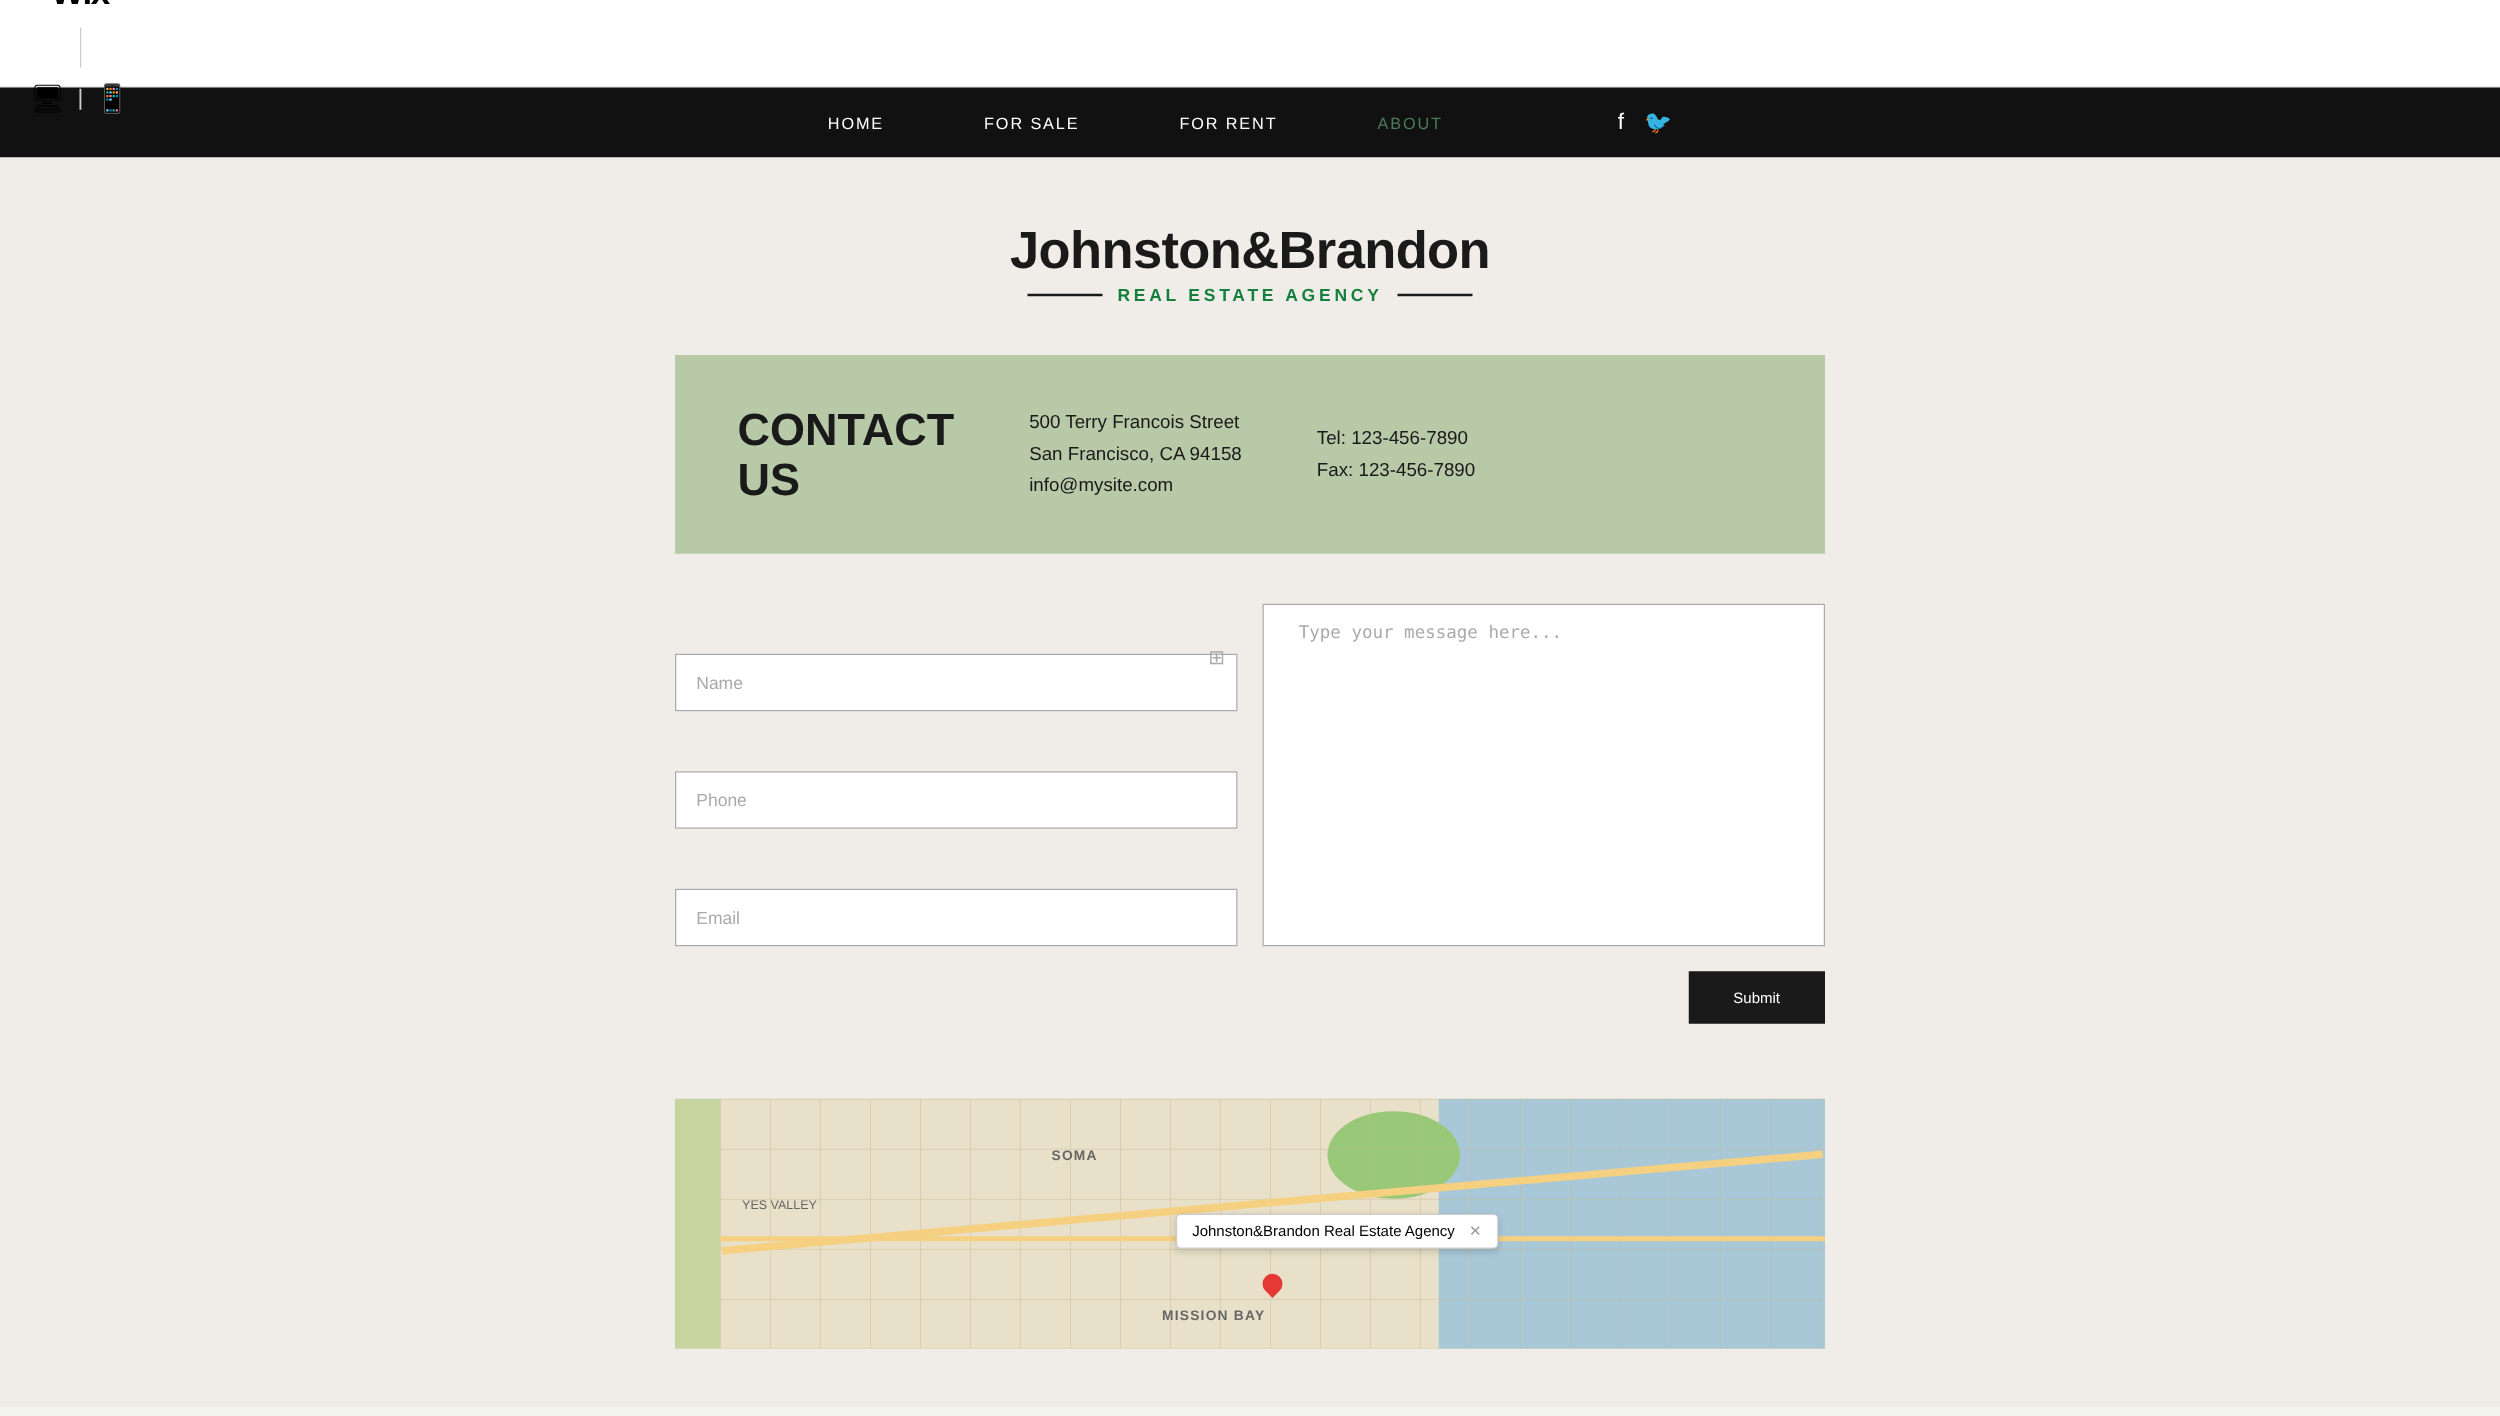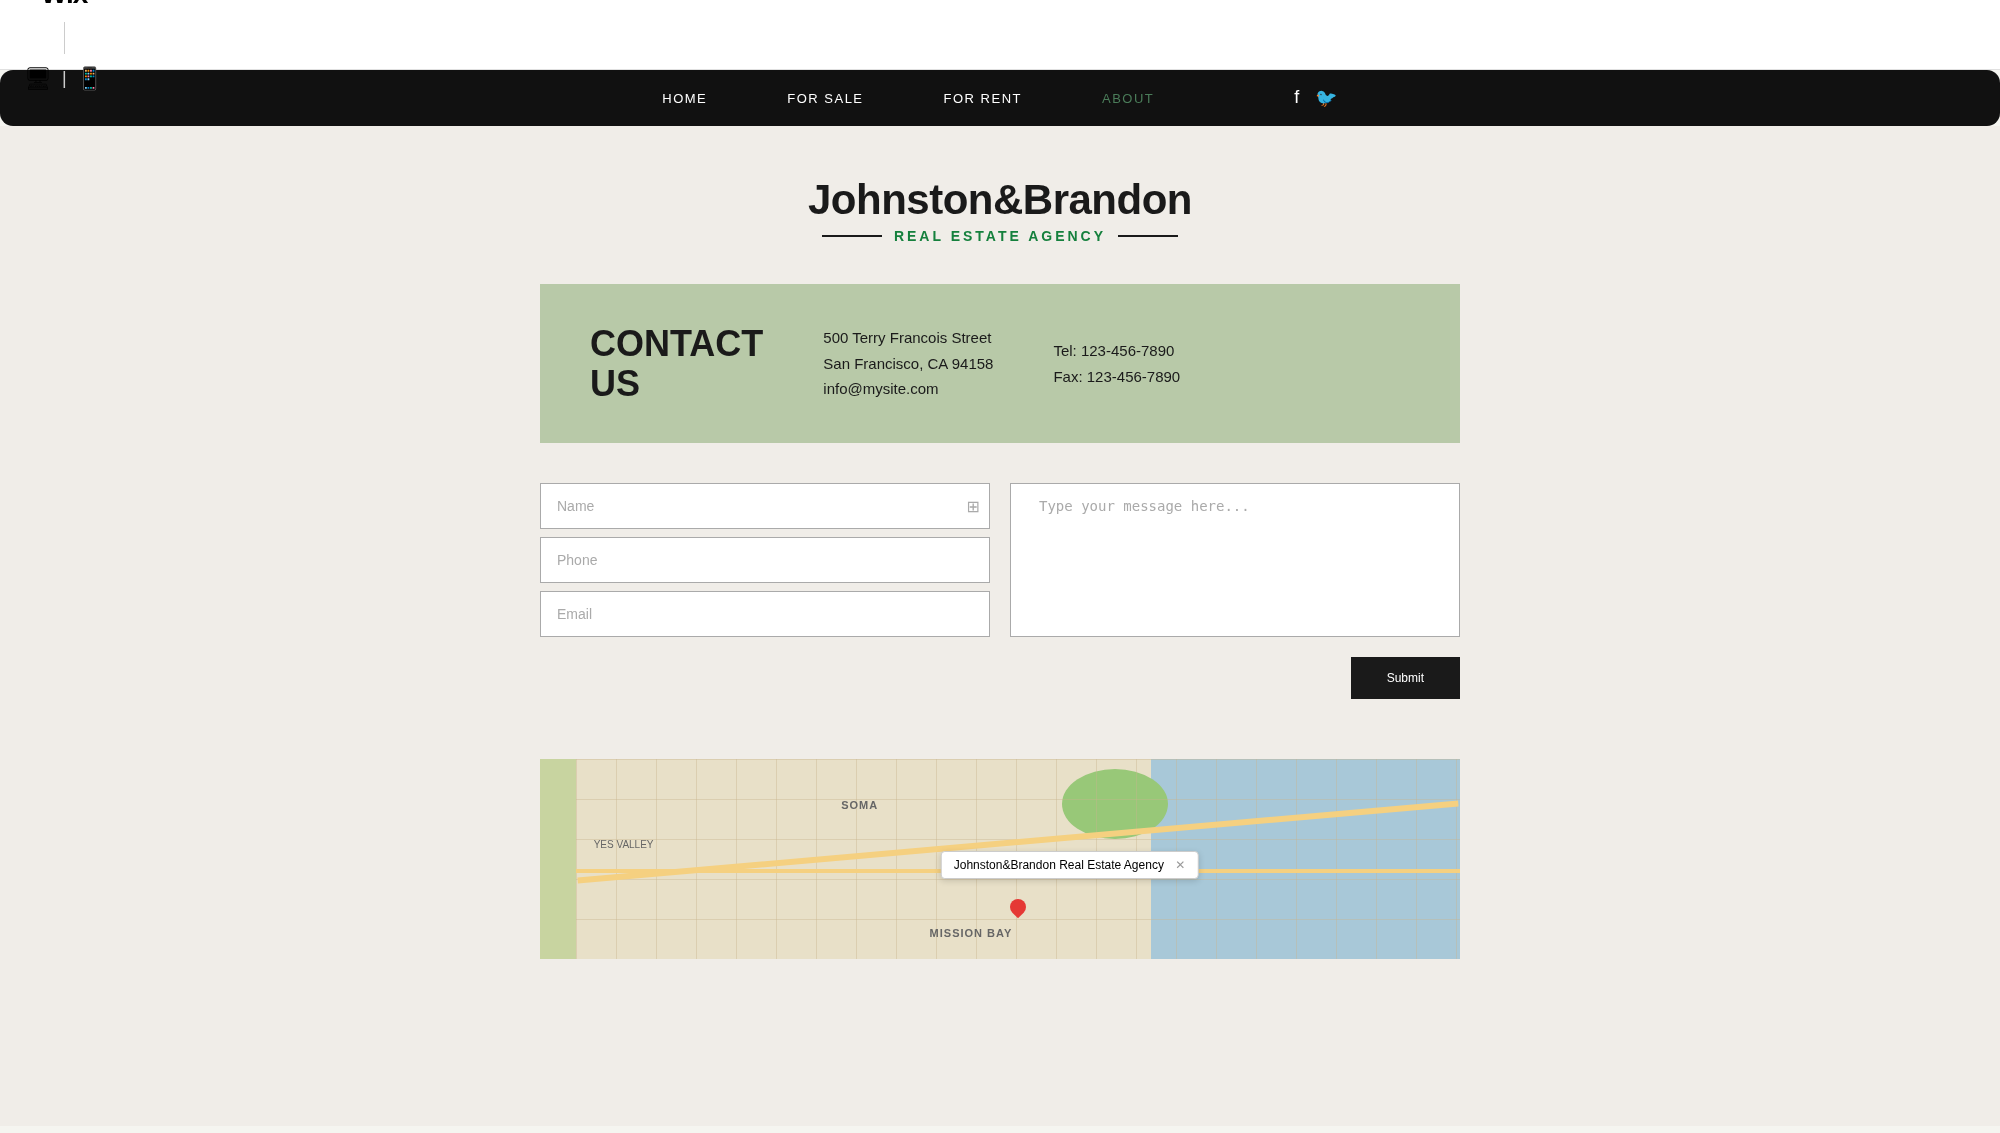--- a/index.html
+++ b/index.html
@@ -73,21 +73,20 @@
     }
 
     
     .nav-bar {
       background: #111;
       display: flex;
       align-items: center;
       justify-content: center;
       height: 56px;
       gap: 80px;
-      border-radius: 13px;
     }
     .nav-item {
       color: #fff;
       font-size: 13px;
       font-weight: 500;
       letter-spacing: 1.5px;
       text-transform: uppercase;
       cursor: pointer;
       text-decoration: none;
     }
@@ -187,20 +186,21 @@
       flex: 1;
     }
     .form-input {
       border: 1px solid #aaa;
       background: #fff;
       padding: 14px 16px;
       font-size: 14px;
       color: #b91c1c;
       outline: none;
       width: 100%;
+      margin-top: 40px;
     }
     .form-input::placeholder {
       color: #aaa;
     }
     .form-textarea {
       border: 1px solid #aaa;
       background: #fff;
       padding: 14px 28px;
       font-size: 14px;
       color: #0f766e;

